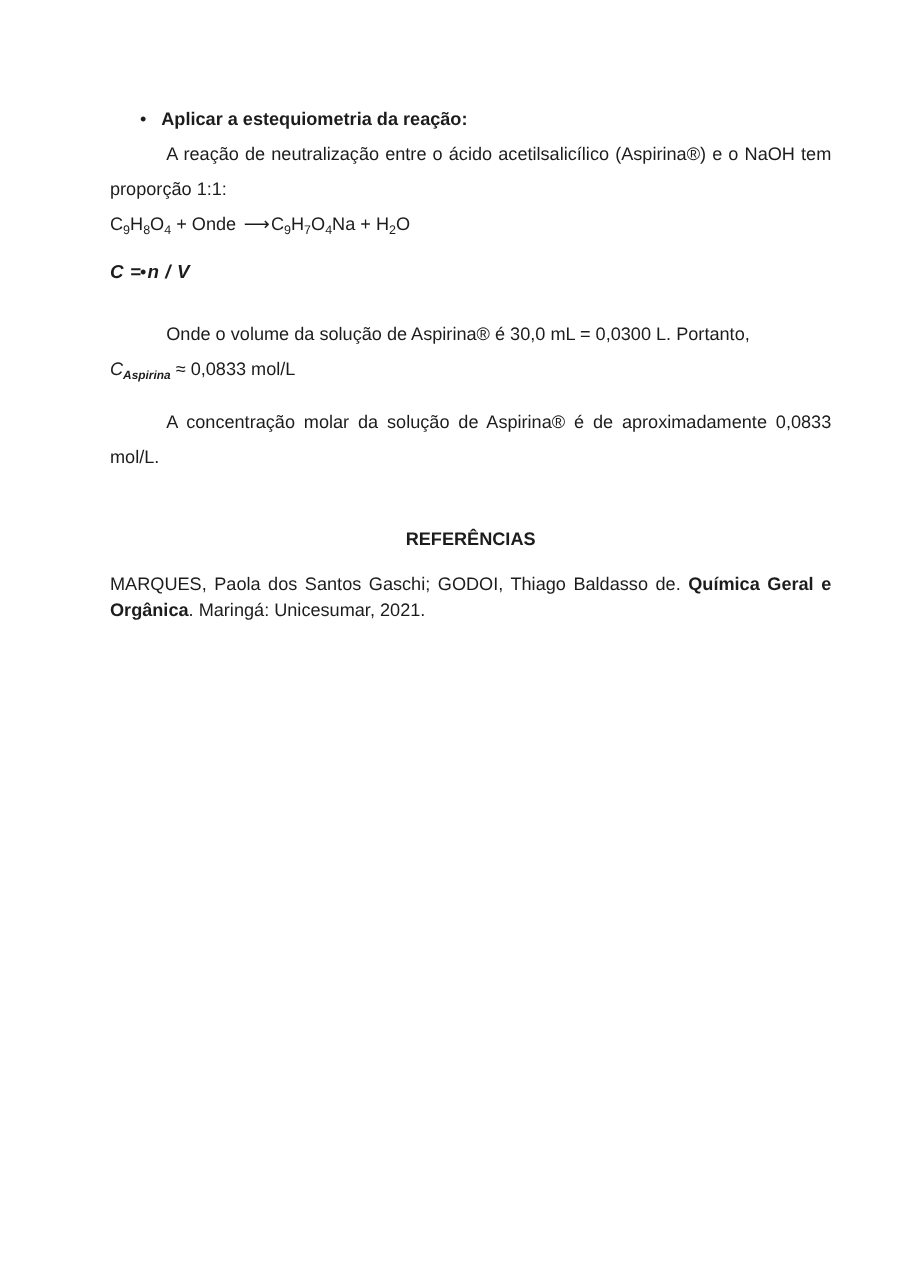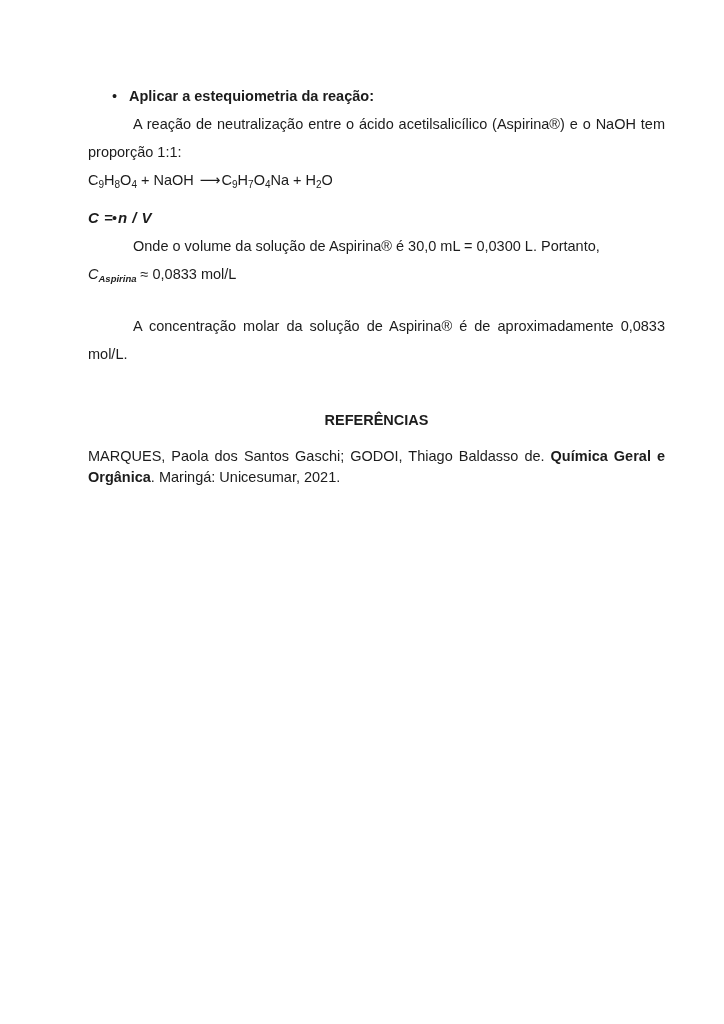--- a/index.html
+++ b/index.html
@@ -80,23 +80,23 @@
   sub.calc-sub {
     font-size: 9.5px;
     font-weight: bold;
     font-style: italic;
     vertical-align: baseline;
     position: relative;
     top: 3px;
     line-height: 0;
   }
   .mt-blankline { margin-top: 28px; }
-  .mt-para4 { }
+  .mt-para4 { margin-top: 22px; }
   .mt-bullet2 { margin-top: 10px; }
-  .mt-para5 { margin-top: 24px; }
+  .mt-para5 { margin-top: 14px; }
   .ref-heading {
     margin-top: 38px;
     font-weight: bold;
     text-align: center;
   }
   .ref-entry {
     margin-top: 12px;
     line-height: 21px;
   }
   b { font-weight: bold; }
@@ -106,21 +106,21 @@
 
 <div class="page">
   <div class="content">
 
     <p class="bullet">
       <span class="marker">•</span><span>Aplicar a estequiometria da reação:</span>
     </p>
 
     <p class="indent">A reação de neutralização entre o ácido acetilsalicílico (Aspirina®) e o NaOH tem proporção 1:1:</p>
 
-    <p class="equation"><span>C</span><sub class="chem">9</sub><span>H</span><sub class="chem">8</sub><span>O</span><sub class="chem">4</sub><span> + NaOH</span><span class="arrow">⟶</span><span>C</span><sub class="chem">9</sub><span>H</span><sub class="chem">7</sub><span>O</span><sub class="chem">4</sub><span>Na + H</span><sub class="chem">2</sub><span>O</span></p>
+    <p class="equation"><span>C</span><sub class="chem">9</sub><span>H</span><sub class="chem">8</sub><span>O</span><sub class="chem">4</sub><span> + Onde</span><span class="arrow">⟶</span><span>C</span><sub class="chem">9</sub><span>H</span><sub class="chem">7</sub><span>O</span><sub class="chem">4</sub><span>Na + H</span><sub class="chem">2</sub><span>O</span></p>
 
 
     <p class="bullet mt-bullet2">
       <span class="marker">•</span>
     </p>
 
 
     <p class="centered formula-cnv">C = n / V</p>
 
     <p class="indent mt-para4">Onde o volume da solução de Aspirina® é 30,0 mL = 0,0300 L. Portanto,</p>

